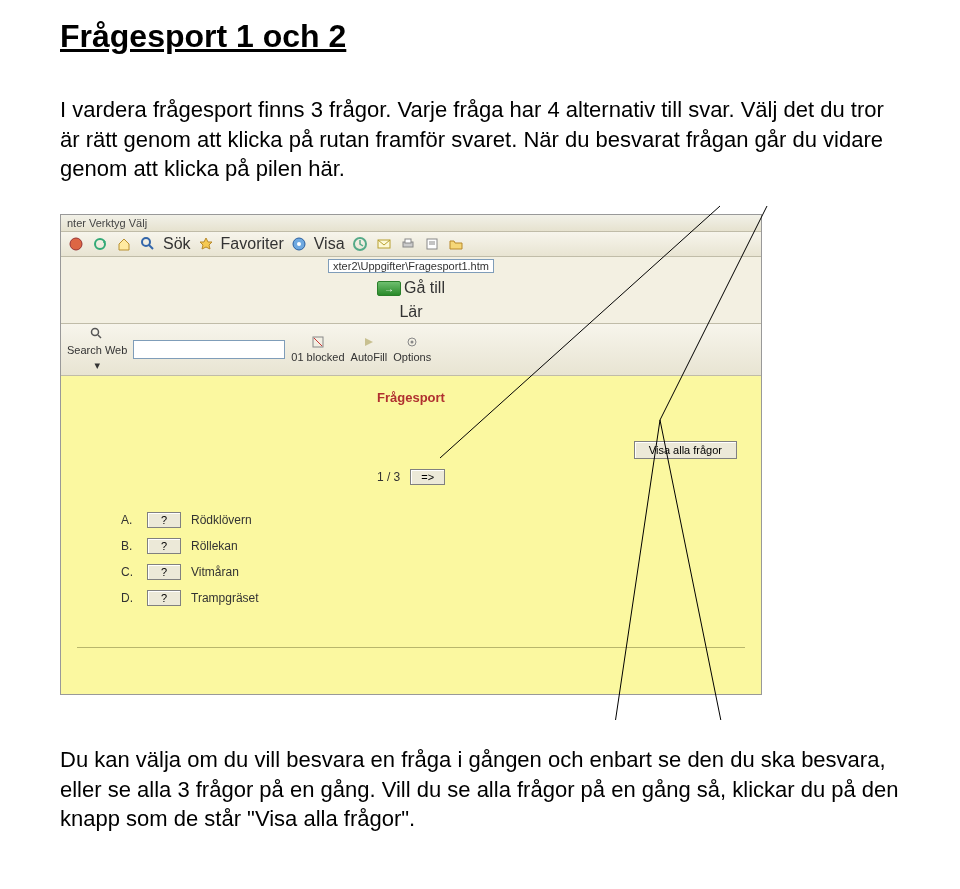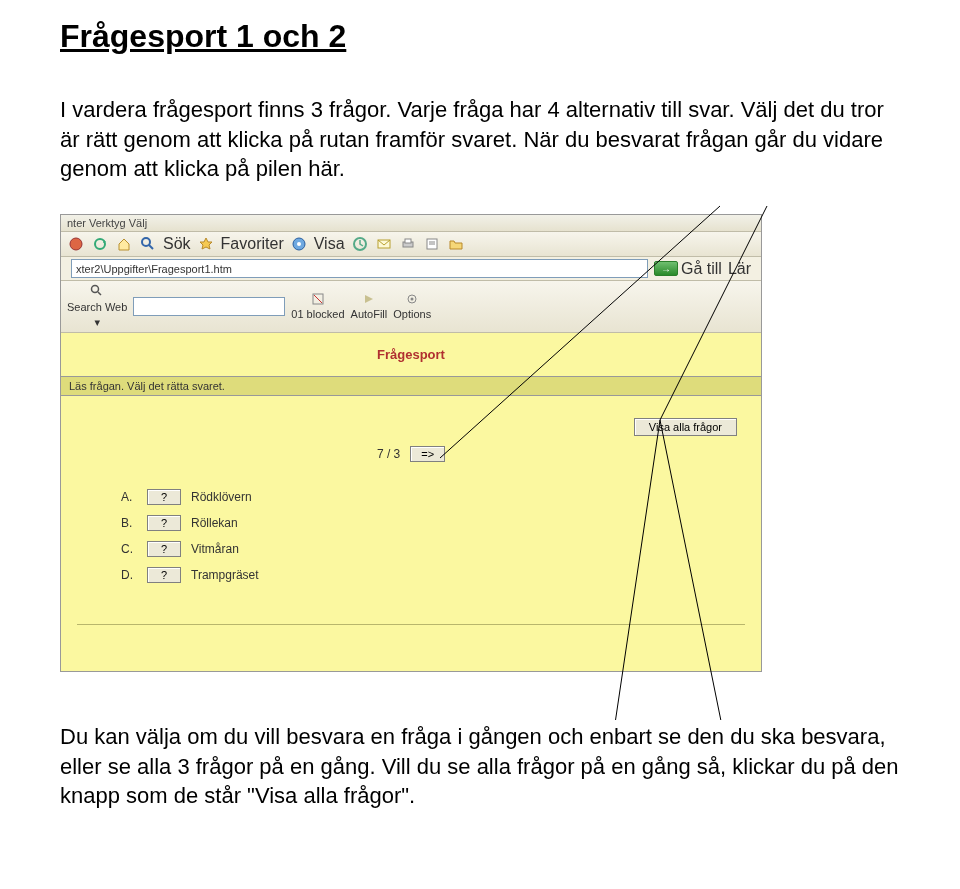--- a/index.html
+++ b/index.html
@@ -57,25 +57,26 @@
     display: inline-flex;
     align-items: center;
     justify-content: center;
     font-size: 11px;
   }
   .tb-label {
     font-size: 16px;
   }
   .addrbar {
     background: #f3f0e2;
-    padding: 2px 10px;
+    padding: 2px 0;
     border-bottom: 1px solid #c0bca8;
     display: flex;
     align-items: center;
     gap: 6px;
+    flex-direction: column;
   }
   .addr-input {
     background: #fff;
     border: 1px solid #7f9db9;
     height: 17px;
     flex: 1;
     padding: 0 4px;
     font-size: 11px;
     color: #333;
     display: flex;
@@ -326,28 +327,27 @@
         <svg width="12" height="12">
             <circle cx="6" cy="6" r="4" fill="none" stroke="#888"></circle>
             <circle cx="6" cy="6" r="1.5" fill="#888"></circle>
           </svg>
         <span>Options</span>
       </span>
     </div>
 
     <div class="content">
       <div class="quiz-title">Frågesport</div>
-      <div class="instr-bar">Läs frågan. Välj det rätta svaret.</div>
 
       <div class="row-top">
         <button class="visa-btn">Visa alla frågor</button>
       </div>
 
       <div class="pager">
-        <span>7 / 3</span>
+        <span>1 / 3</span>
         <button class="next-btn">=&gt;</button>
       </div>
 
 
       <div class="answers">
         <div class="answer-row">
           <span class="ans-letter">A.</span>
           <button class="ans-btn">?</button>
           <span>Rödklövern</span>
         </div>

